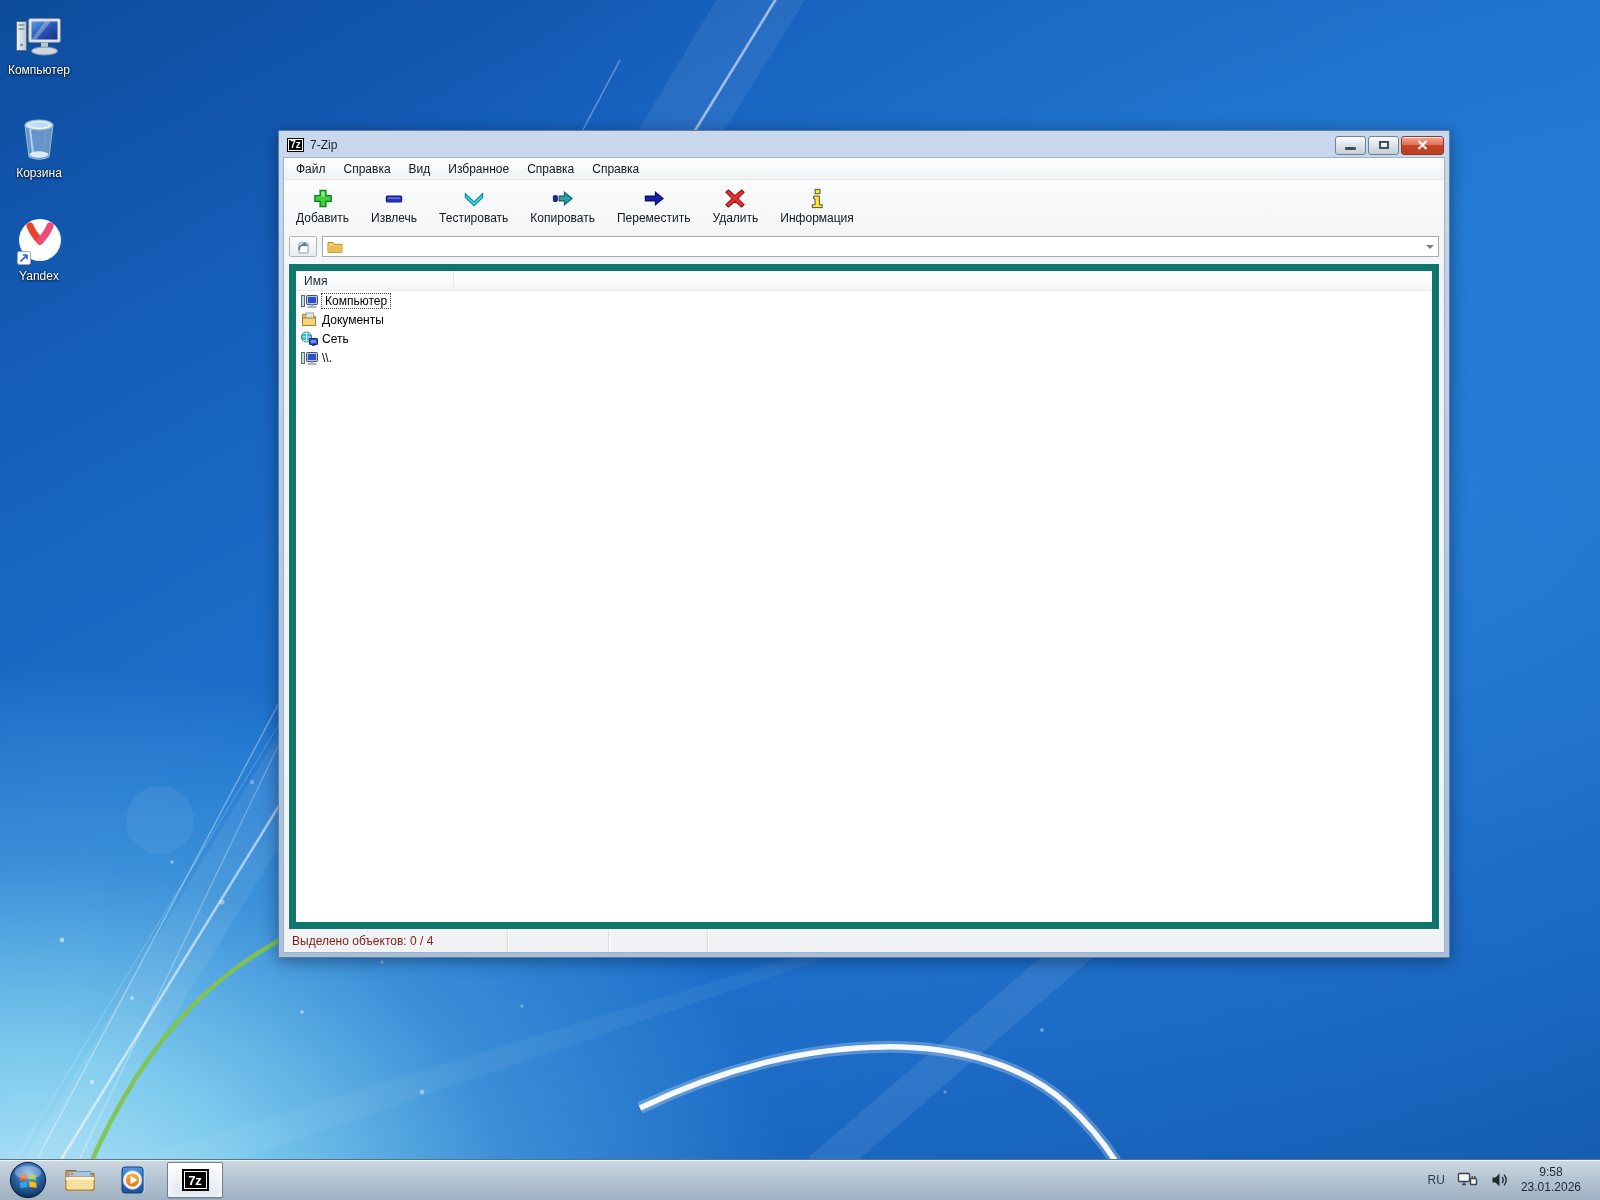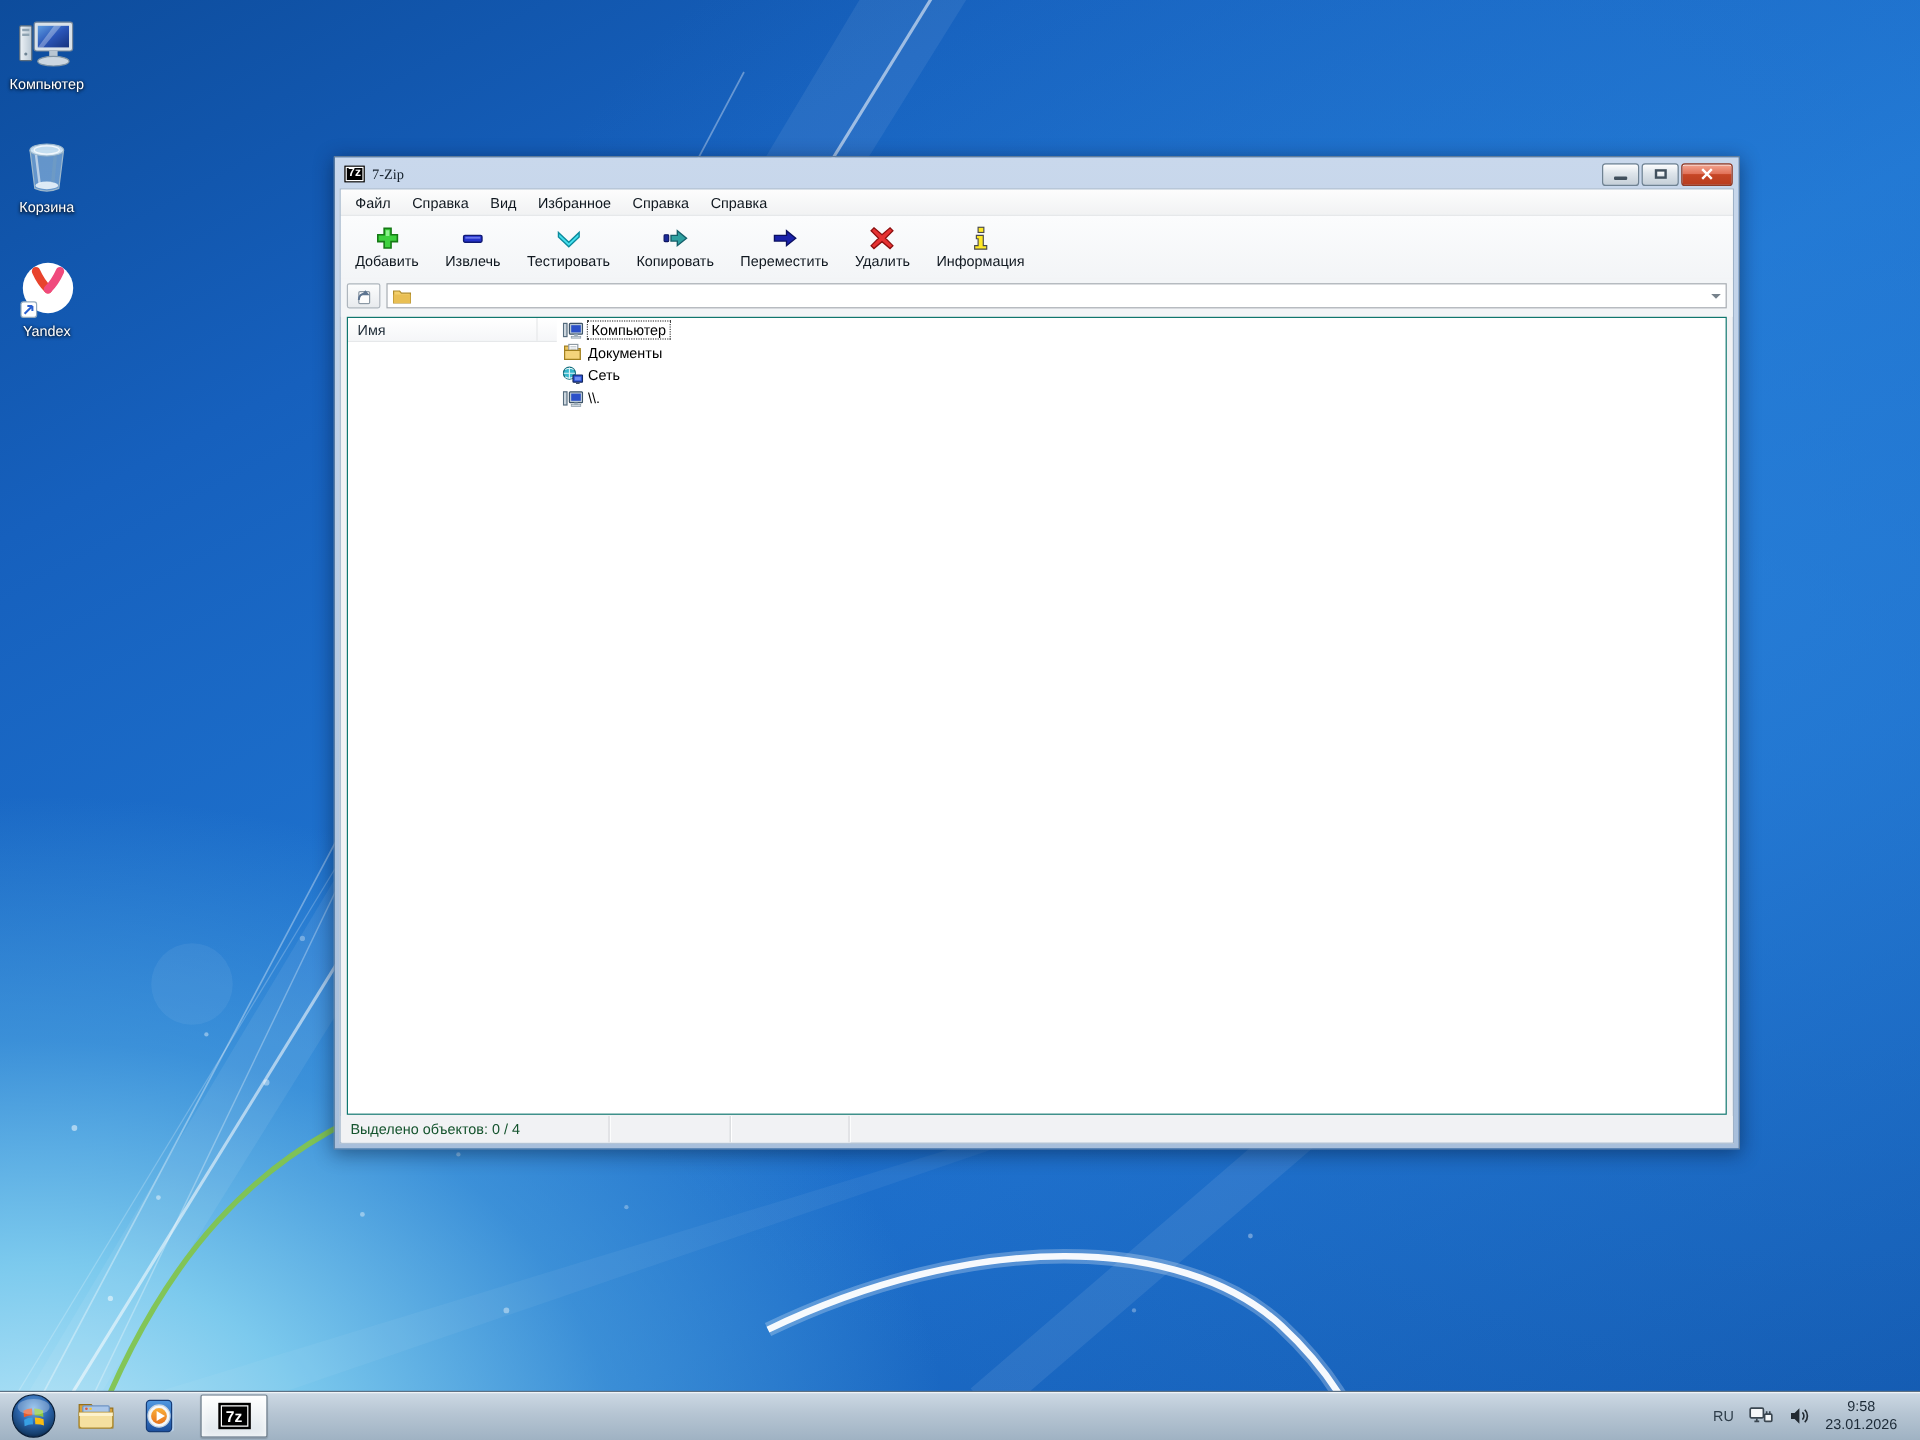--- a/index.html
+++ b/index.html
@@ -33,21 +33,21 @@
     border:1px solid #627d9b;border-radius:1px;
     box-shadow:0 3px 16px rgba(0,15,40,.45);
     display:flex;flex-direction:column;
   }
   .titlebar{height:24px;display:flex;align-items:center;gap:6px;padding:2px 5px 0 8px;}
   .app-icon{
     width:17px;height:14px;background:#000;color:#fff;font-size:10px;font-weight:bold;
     display:flex;align-items:center;justify-content:center;line-height:1;
     box-shadow:inset 0 0 0 1px #000, inset 0 0 0 2px #fff;
   }
-  .title-text{font-size:12px;color:#15202b;font-family:Liberation Serif, serif;}
+  .title-text{font-size:12px;color:#15202b;}
   .win-controls{display:flex;gap:2px;margin-left:auto;}
   .wbtn{
     width:31px;height:19px;border:1px solid #6f8292;border-radius:3px;box-sizing:border-box;
     background:linear-gradient(#fdfdfe,#dde4ea 45%,#c5cfd8);
     display:flex;align-items:center;justify-content:center;
     box-shadow:inset 0 1px 0 rgba(255,255,255,.85);
   }
   .wbtn.close{width:43px;border-color:#8e3a26;background:linear-gradient(#f3a591,#e2735a 45%,#c64626 50%,#b93d1f);}
   .glyph-min{width:11px;height:3px;background:#41505d;border-radius:1px;margin-top:7px;}
   .glyph-max{width:10px;height:8px;border:2px solid #41505d;box-sizing:border-box;background:linear-gradient(#fff,#dfe5ea);}
@@ -62,30 +62,30 @@
   .tbtn svg{height:23px;}
 
   .addressbar{display:flex;align-items:center;height:27px;padding:1px 5px 4px 5px;gap:5px;background:#f3f5f7;}
   .up-btn{width:28px;height:21px;box-sizing:border-box;border:1px solid #aeb6bd;border-radius:2px;
     background:linear-gradient(#fcfdfd,#e8ebee);display:flex;align-items:center;justify-content:center;}
   .addr-combo{flex:1;height:21px;box-sizing:border-box;border:1px solid #a5abb1;background:#fff;display:flex;align-items:center;padding-left:4px;}
   .addr-value{font-size:12px;color:#000;flex:1;}
   .addr-caret{width:17px;align-self:stretch;display:flex;align-items:center;justify-content:center;}
   .caret-shape{width:0;height:0;border-left:4px solid transparent;border-right:4px solid transparent;border-top:4px solid #77828c;}
 
-  .panel{flex:1;min-height:0;margin:0 5px;border:1px solid #0f766e;background:#fff;box-sizing:border-box;display:flex;flex-direction:row;}
+  .panel{flex:1;min-height:0;margin:0 5px;border:7px solid #0f766e;background:#fff;box-sizing:border-box;display:flex;flex-direction:column;}
   .lheader{height:19px;display:flex;background:linear-gradient(#ffffff,#f5f6f8);border-bottom:1px solid #e6e8ea;font-size:12px;color:#1d2a36;flex:none;}
   .hcell{display:flex;align-items:center;padding:0 8px;box-sizing:border-box;}
   .hcell.name{width:158px;border-right:1px solid #e6e8ea;}
   .rows{font-size:12px;color:#000;}
   .lrow{height:19px;display:flex;align-items:center;padding-left:5px;gap:4px;}
   .lrow svg{flex:none;}
   .focus-rect{outline:1px dotted #444;padding:0 3px;}
 
-  .statusbar{height:22px;flex:none;display:flex;align-items:stretch;background:#f1f2f4;font-size:12px;color:#14532d;margin-top:1px;}
+  .statusbar{height:22px;flex:none;display:flex;align-items:stretch;background:#f1f2f4;font-size:12px;color:#7f1d1d;margin-top:1px;}
   .scell{display:flex;align-items:center;padding:0 8px;box-sizing:border-box;border-right:1px solid #d8dadc;box-shadow:1px 0 0 #ffffff;}
   .scell.c1{width:224px;}
   .scell.c2{width:101px;}
   .scell.c3{width:99px;}
   .scell.c4{flex:1;border-right:none;box-shadow:none;}
 
   
   .taskbar{
     position:absolute;left:0;right:0;bottom:0;height:40px;
     background:linear-gradient(#cdd9e4,#b6c5d3 45%,#9fb2c3);

